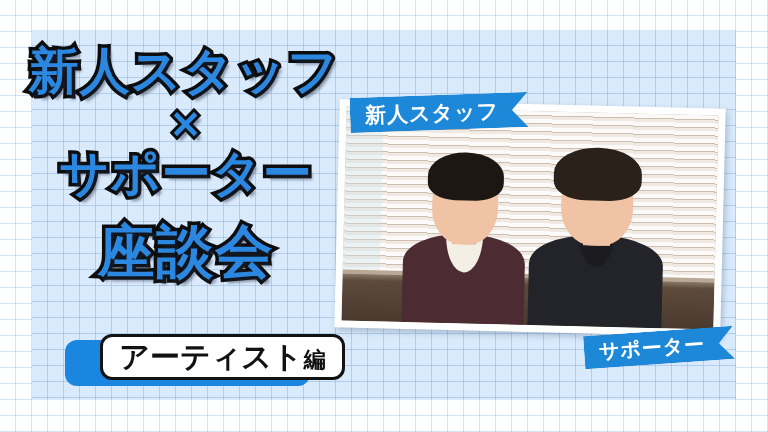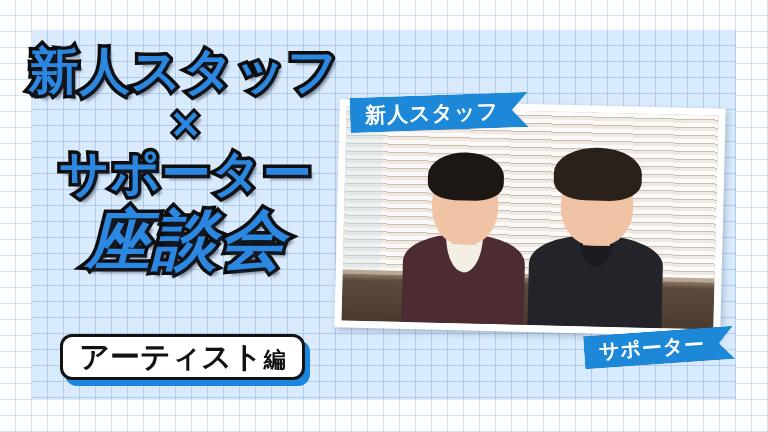--- a/index.html
+++ b/index.html
@@ -49,38 +49,39 @@
     paint-order:stroke fill;
     text-shadow:4px 5px 3px rgba(30,40,60,.45);
     letter-spacing:1px;
     line-height:1;
     white-space:nowrap;
     display:block;
   }
   .line-1{font-size:50px;margin-left:-4px;}
   .line-x{font-size:40px;margin-top:7px;-webkit-text-stroke-width:6px;}
   .line-2{font-size:49px;margin-top:6px;}
-  .line-3{font-size:65px;margin-top:9px;letter-spacing:2px;font-style:italic;}
+  .line-3{font-size:57px;margin-top:25px;letter-spacing:2px;}
 
   
   .badge-wrap{
     position:absolute;left:60px;top:334px;z-index:7;
   }
   .badge-shadow{
     position:absolute;left:5px;top:6px;
     width:245px;height:46px;border-radius:12px;
     background:#1b86e0;
   }
   .badge{
     position:relative;
     width:245px;height:46px;box-sizing:border-box;
     border:3px solid #121212;border-radius:12px;
     background:#ffffff;
     display:flex;align-items:center;justify-content:center;
     gap:0px;
+    margin-left:40px;
   }
   .badge-main{
     font-family:"DejaVu Sans","Liberation Sans",sans-serif;
     font-size:30px;font-weight:700;color:#111;line-height:1;
     letter-spacing:0px;
   }
   .badge-suffix{
     font-family:"DejaVu Sans","Liberation Sans",sans-serif;
     font-size:22px;font-weight:700;color:#111;line-height:1;
     margin-left:1px;position:relative;top:3px;

